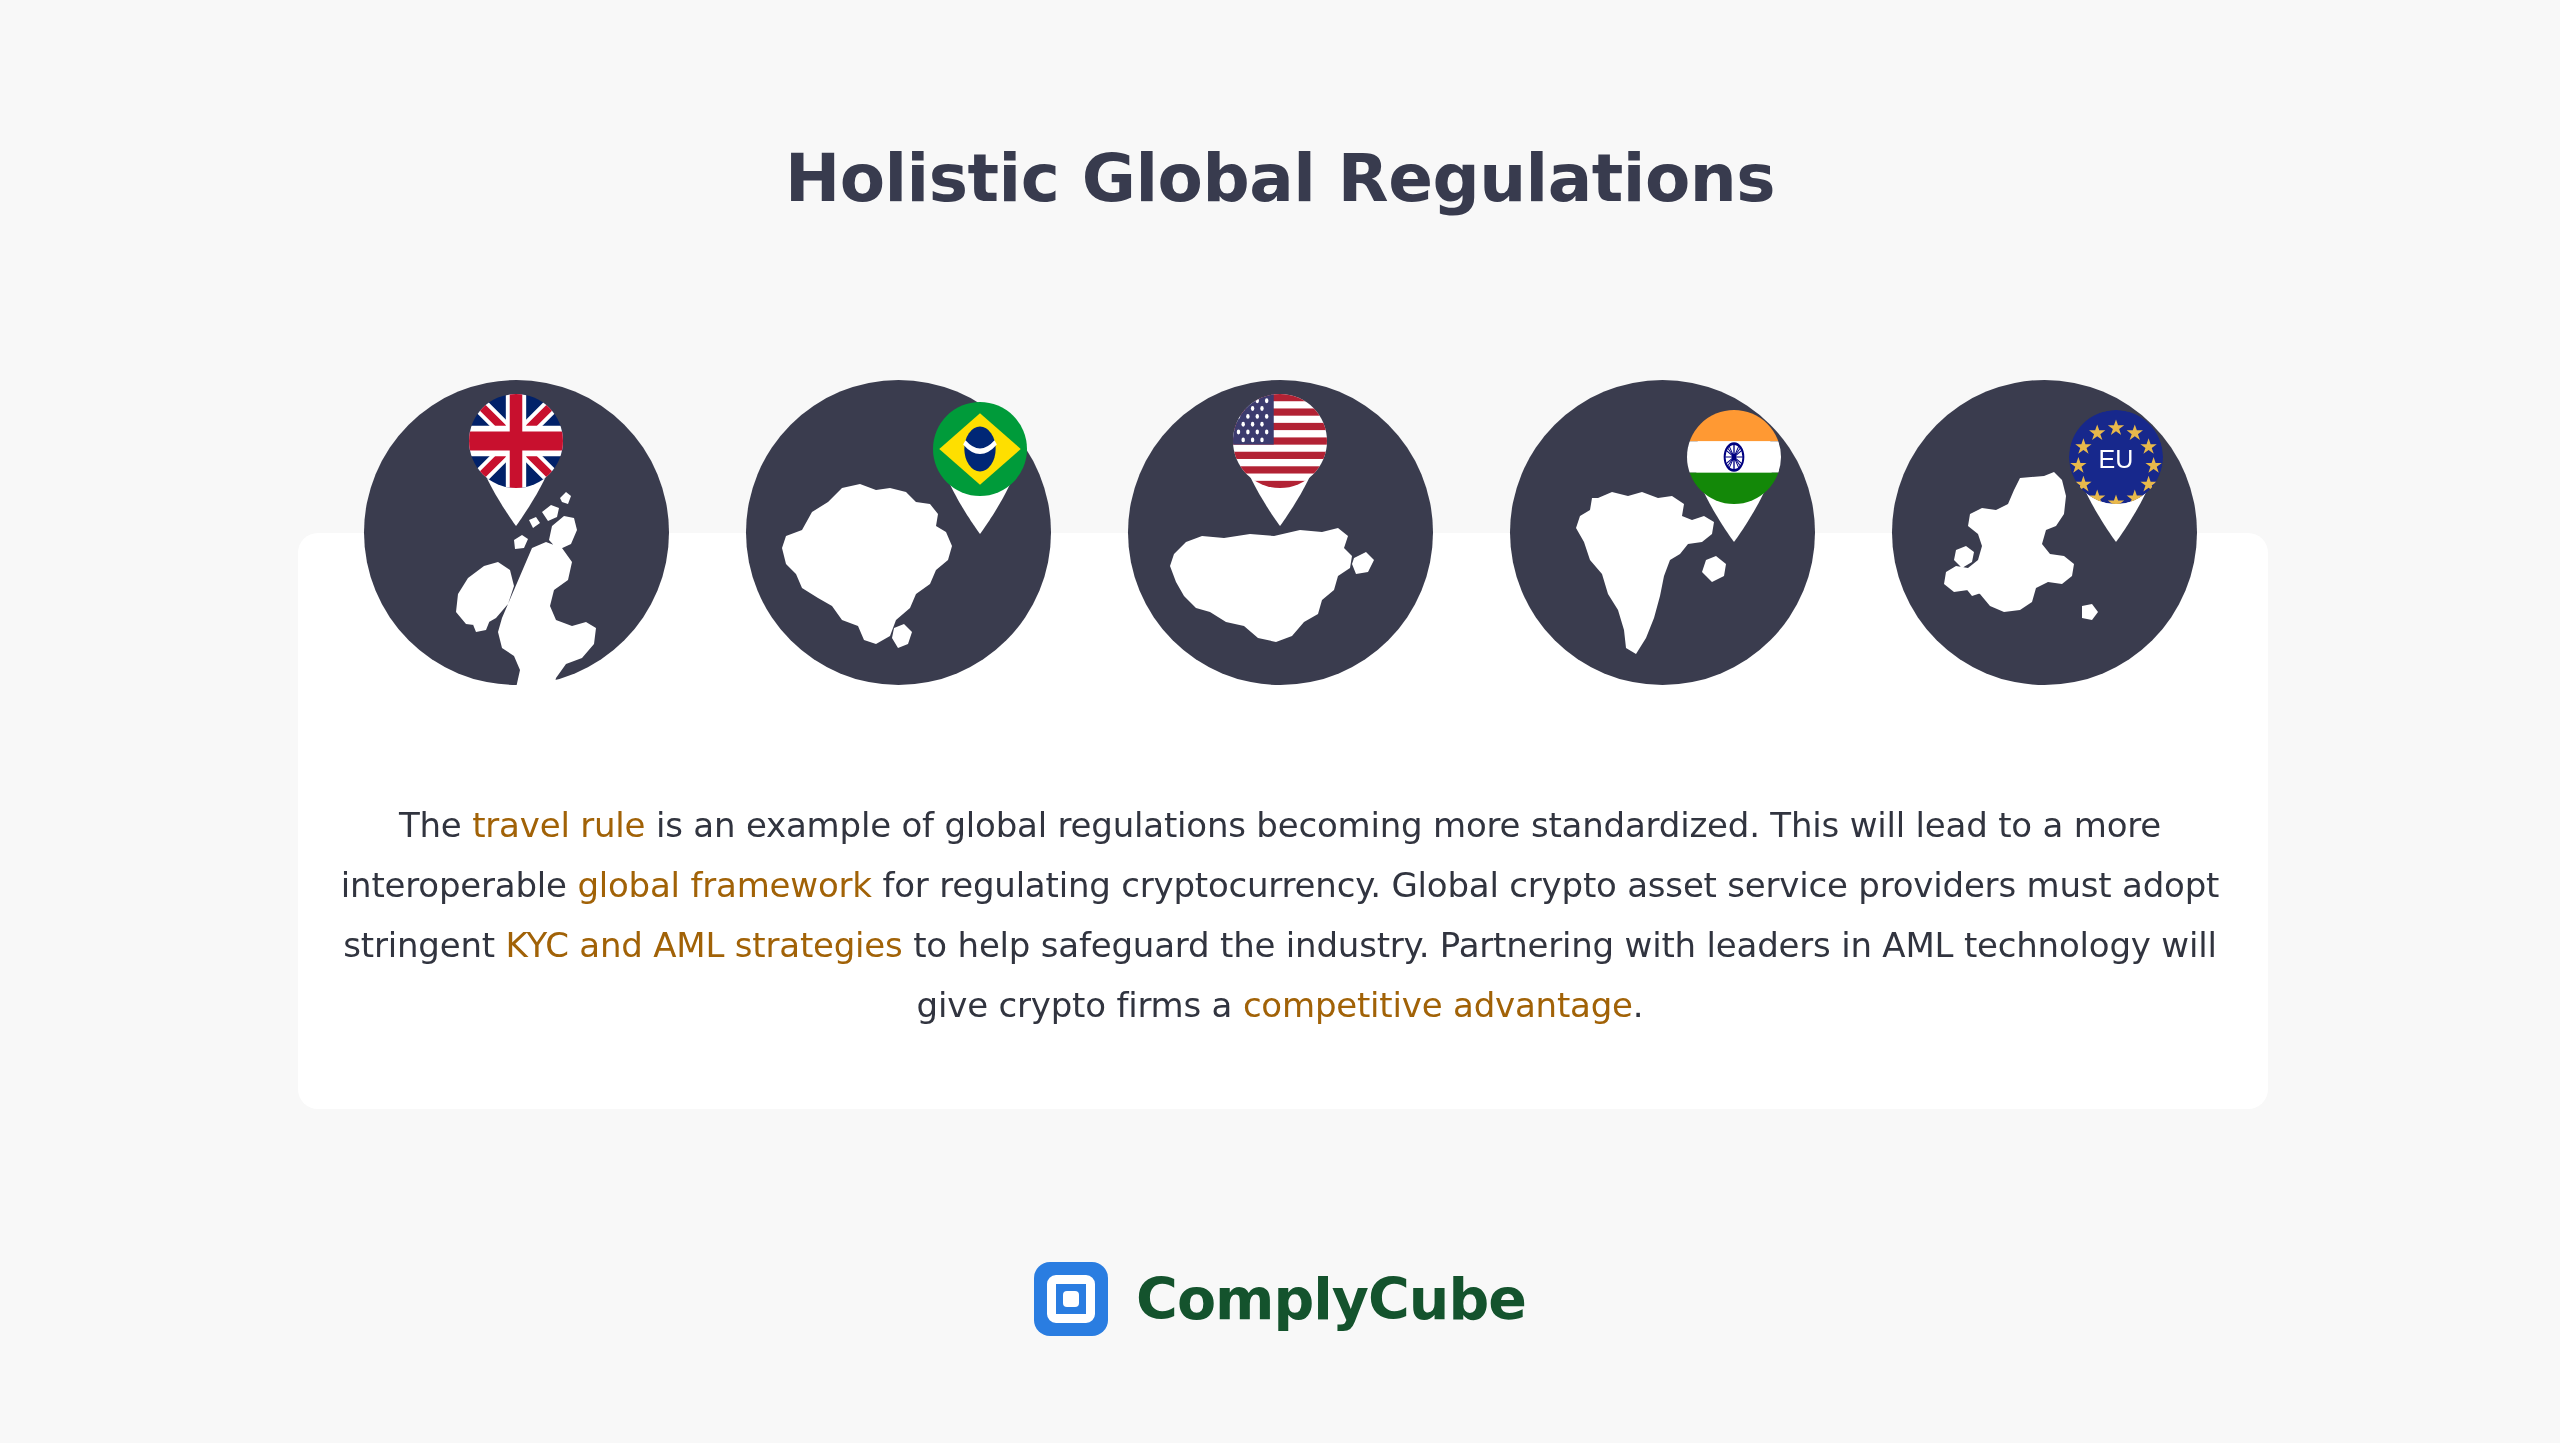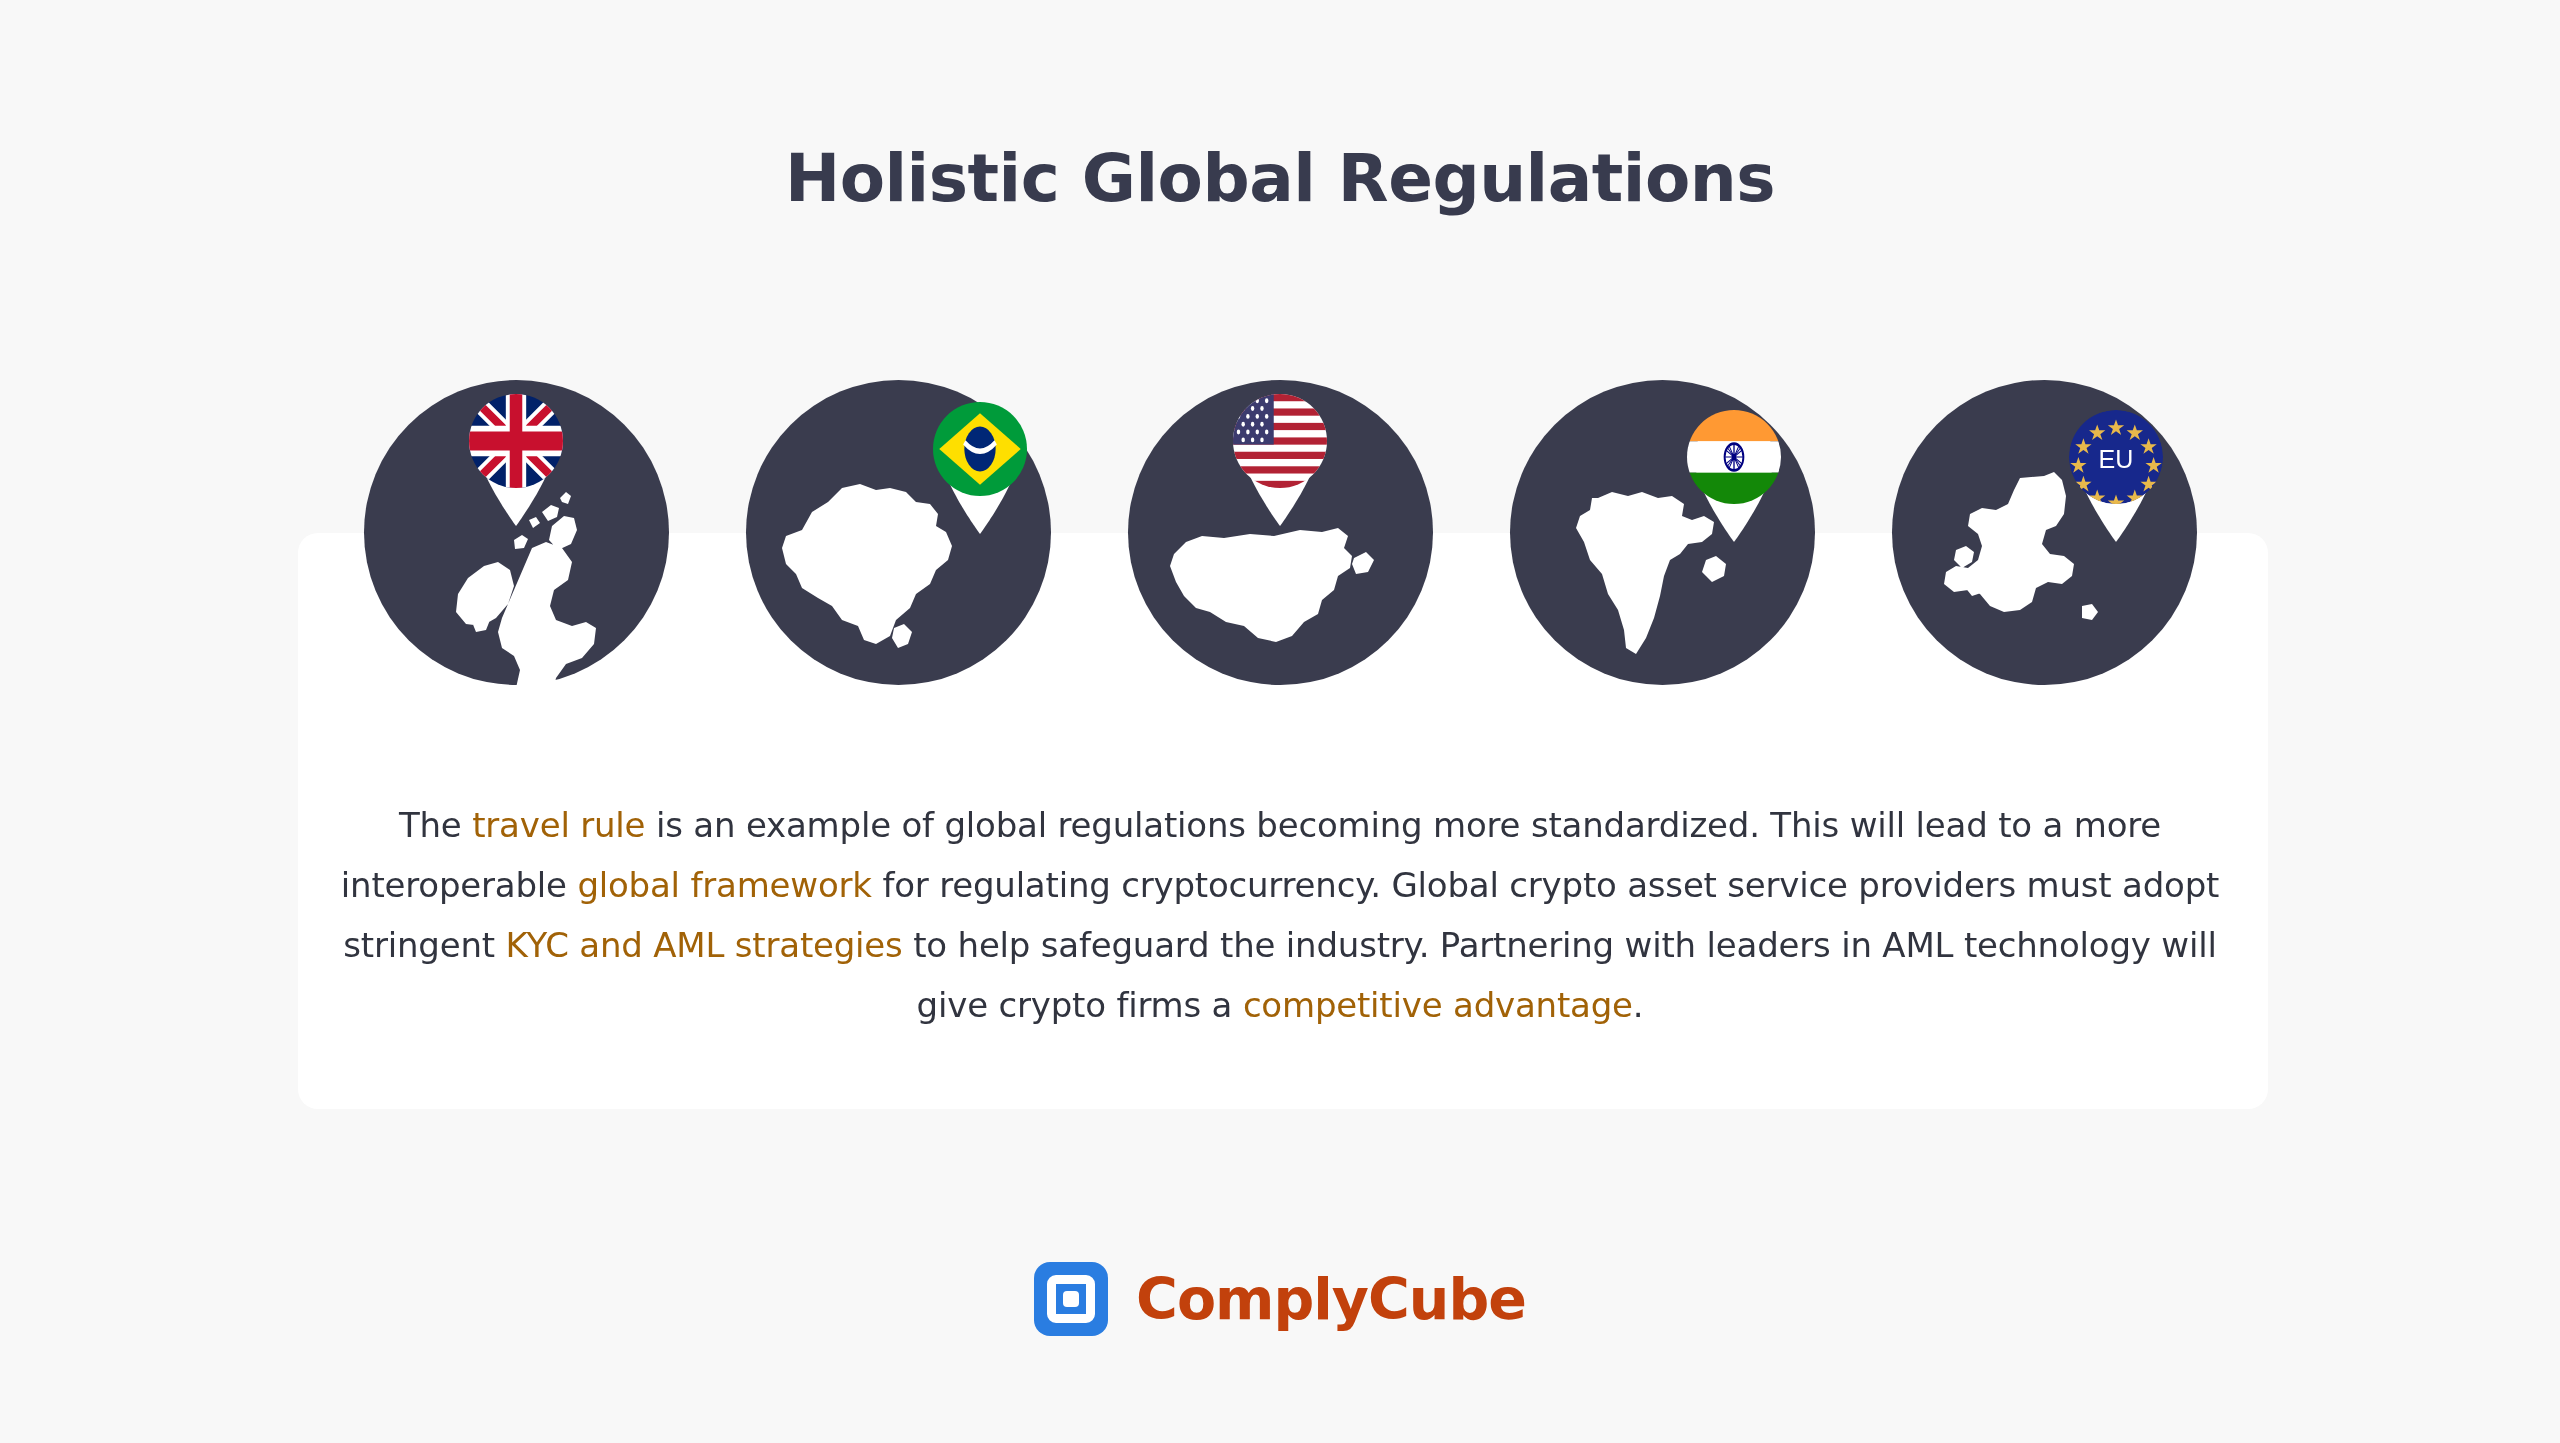--- a/index.html
+++ b/index.html
@@ -78,21 +78,21 @@
   }
   .logo-mark .ring {
     position: absolute; left: 13px; top: 13px; width: 48px; height: 48px;
     border: 9px solid #ffffff; border-radius: 9px;
   }
   .logo-mark .dot {
     position: absolute; left: 29px; top: 29px; width: 16px; height: 16px;
     background: #ffffff; border-radius: 4px;
   }
   .logo-text {
-    font-size: 57px; font-weight: 700; color: #c2410c;
+    font-size: 57px; font-weight: 700; color: #14532d;
     font-family: "DejaVu Sans", sans-serif; letter-spacing: -1px;
   }
 </style>
 </head>
 <body>
 
 <div class="page">
 
   <div class="title">Holistic Global Regulations</div>
 

